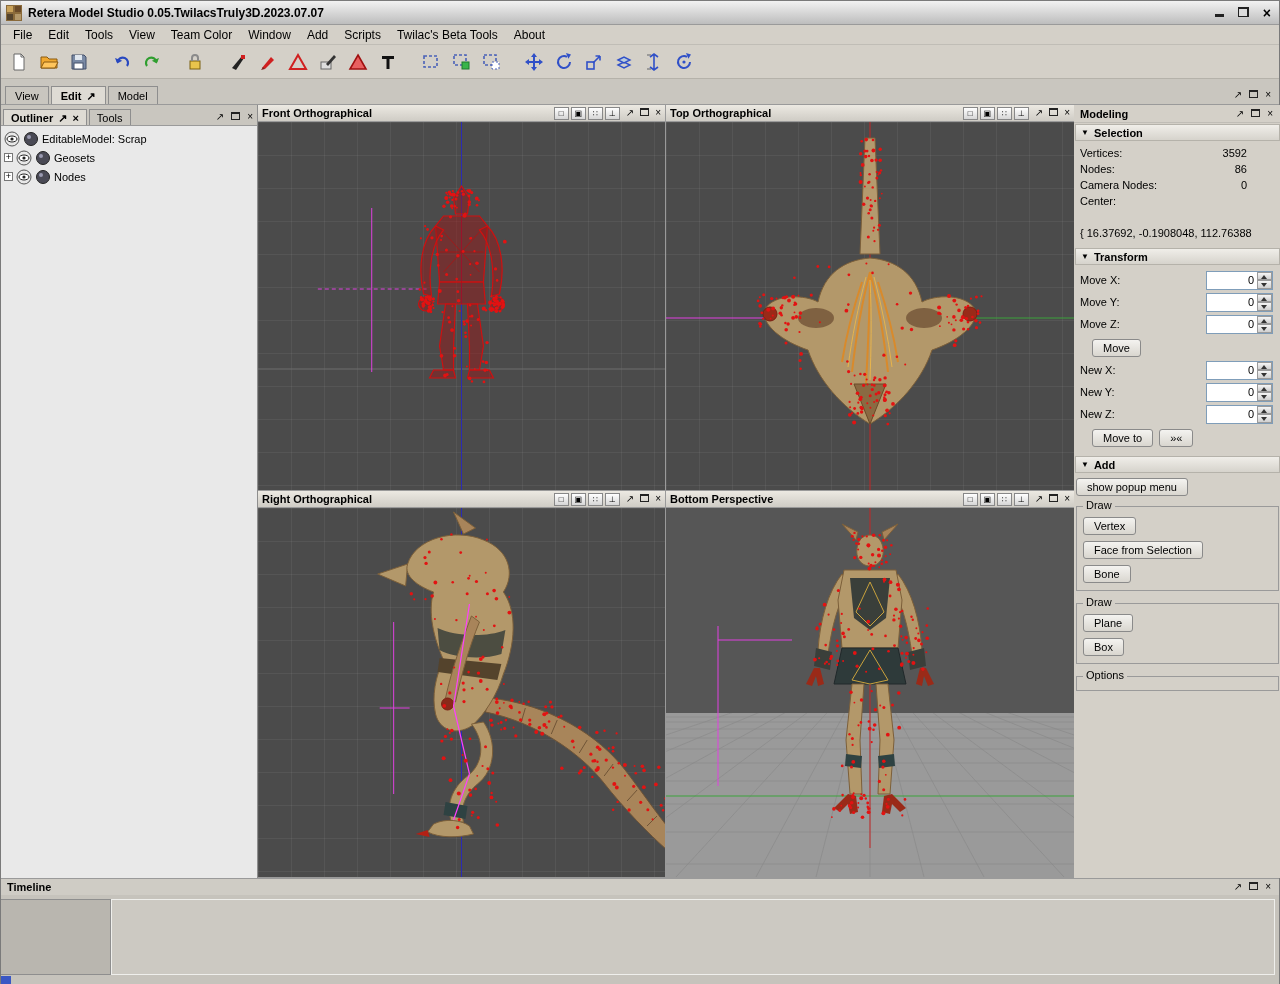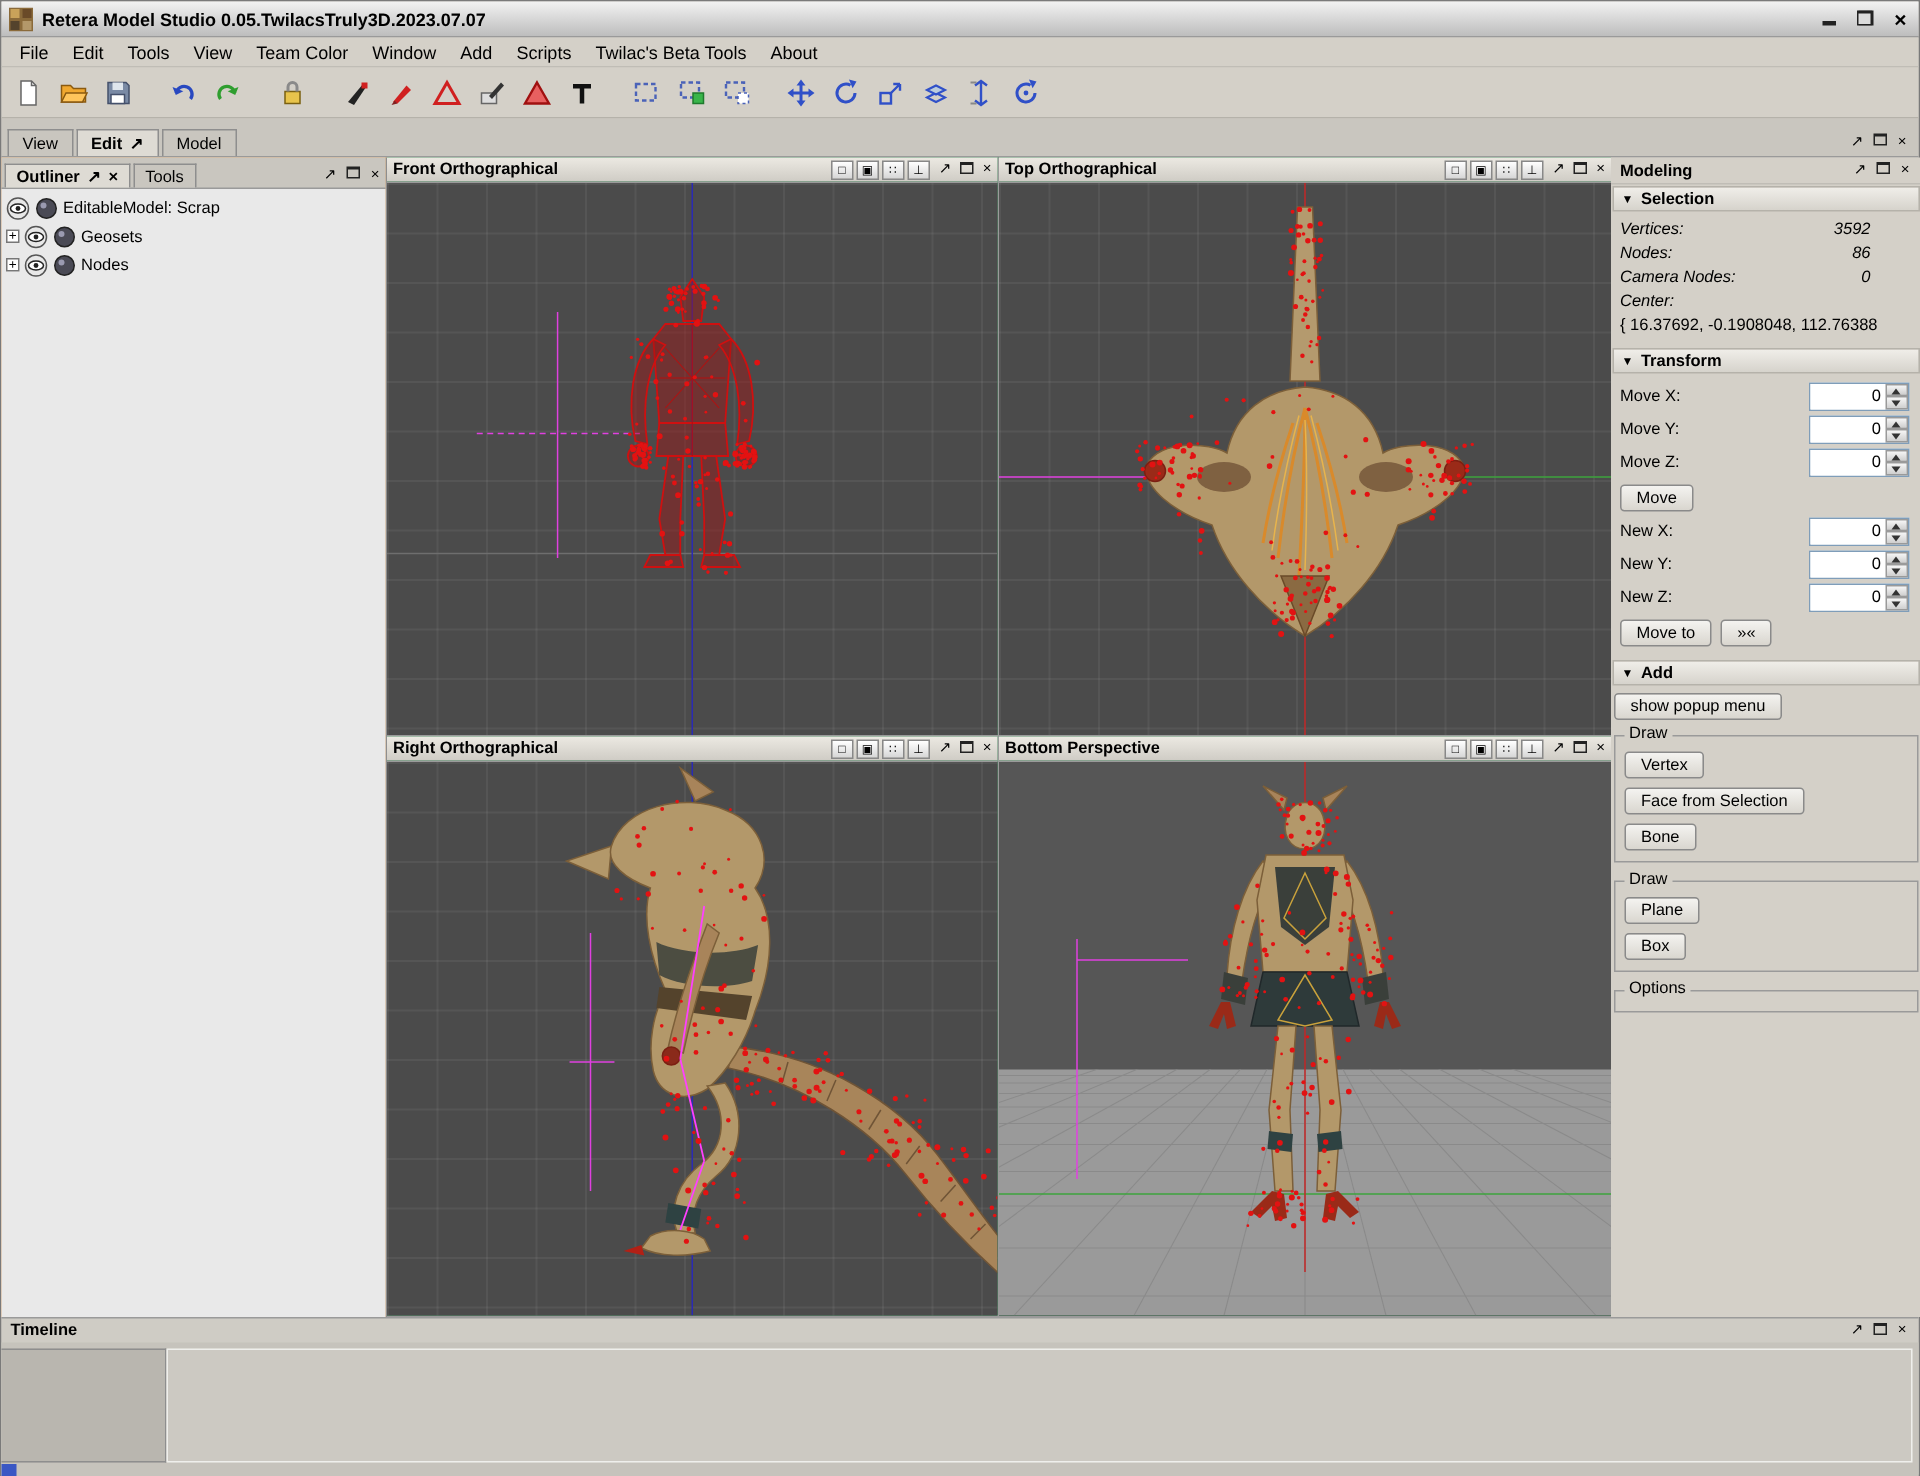--- a/index.html
+++ b/index.html
@@ -73,34 +73,34 @@
 
   
   .modeling { width:207px; flex:0 0 207px; background:#d4d0c8; display:flex; flex-direction:column; font-size:11px; overflow:hidden; }
   .mod-header { height:18px; flex:0 0 18px; display:flex; align-items:center; padding:0 6px; border-bottom:1px solid #c0bdb6; }
   .mod-title { font-weight:bold; }
   .mod-header .dockctrls { margin:0 2px 0 auto; }
   .sect-header { margin:1px 1px 0; background:linear-gradient(#f0eee9,#d6d3cc); border:1px solid #b5b2aa; height:17px;
     display:flex; align-items:center; gap:5px; padding:0 5px; font-weight:bold; }
   .sect-arrow { font-size:8px; }
   .sect-body { padding:4px 6px 6px; }
-  .kv { display:flex; height:16px; align-items:center;font-style:italic; }
+  .kv { display:flex; height:16px; align-items:center; }
   .kv .v { margin-left:auto; margin-right:28px;text-align:right; }
-  .center-line { white-space:nowrap; overflow:hidden; height:16px; line-height:16px; }
+  .center-line { white-space:nowrap; overflow:hidden; height:16px; line-height:16px;margin-top:16px; }
   .spin-row { display:flex; align-items:center; height:22px; }
   .spin { margin-left:auto; margin-right:2px; display:flex; border:1px solid #7f9db9; background:#fff; height:19px; }
   .spin input { width:50px; border:none; outline:none; text-align:right; font-size:11px; font-family:inherit; padding:0 3px; }
   .arrows { width:15px; display:flex; flex-direction:column; }
   .arrows .ab { flex:1; background:linear-gradient(#f6f6f6,#cfcfcf); border:1px solid #9a9a9a; position:relative; padding:0; }
   .arrows .ab::after { content:""; position:absolute; left:3px; top:2px; border-left:3px solid transparent; border-right:3px solid transparent; }
   .arrows .up::after { border-bottom:4px solid #333; }
   .arrows .dn::after { border-top:4px solid #333; }
   .btn { background:linear-gradient(#f4f3f0,#d9d6cf); border:1px solid #8a8a8a; border-radius:3px; padding:2px 10px;
     font-size:11px; font-family:inherit; cursor:default; }
-  .btnrow { display:flex; gap:6px; margin:4px 0 2px; }
+  .btnrow { display:flex; gap:6px; margin:4px 12px 2px; }
   .groupbox { border:1px solid #9a9a9a; margin:10px 2px 2px; padding:8px 6px 5px; position:relative; }
   .groupbox .gtitle { position:absolute; top:-8px; left:6px; background:#d4d0c8; padding:0 3px; }
   .groupbox .btn { display:inline-block; margin:2px 0; }
   .groupbox .brk { display:block; height:2px; }
   .popup-btn { margin:5px 2px 0; align-self:flex-start; }
 
   
   .timeline { flex:0 0 107px; height:107px; display:flex; flex-direction:column; border-top:1px solid #9a9a9a; background:#cfccc5; }
   .tl-header { height:16px; flex:0 0 16px; display:flex; align-items:center; padding:0 6px; font-size:11px; }
   .tl-title { font-weight:bold; }

